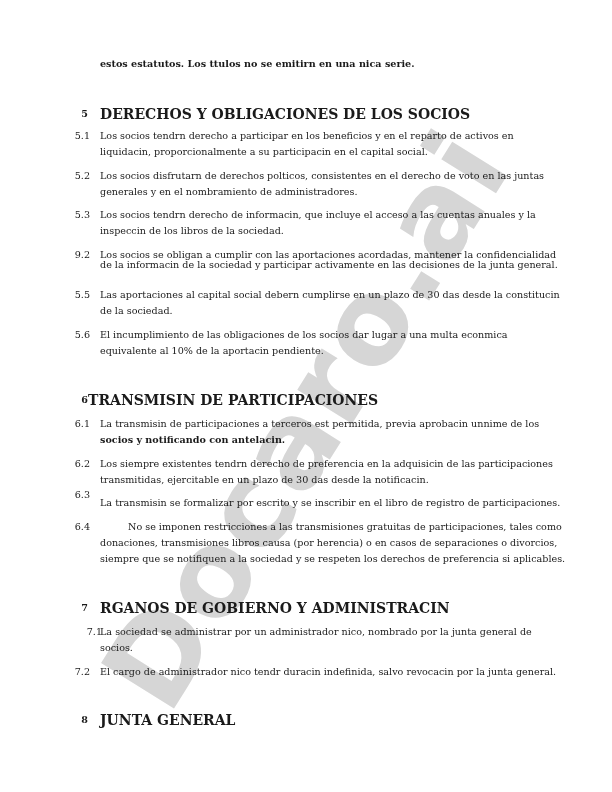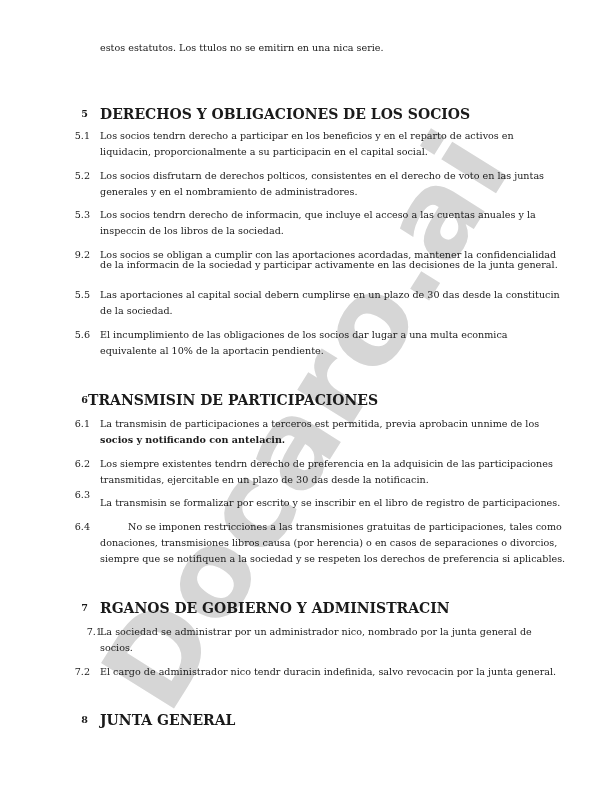--- a/index.html
+++ b/index.html
@@ -21,21 +21,21 @@
   .heading { position: absolute; font-size: 14px; line-height: 16px; font-weight: bold; white-space: nowrap; }
   .hnum { position: absolute; font-size: 9.6px; line-height: 16px; font-weight: bold; width: 30px; text-align: right; }
 </style>
 </head>
 <body>
 
 <div class="page">
   <div class="watermark">Docaro.ai</div>
 
   <div class="content">
-    <div class="line" style="left:100px; top:40px;">estos estatutos. Los ttulos no se emitirn en una nica serie.</div>
+    <div class="line" style="left:100px; top:56px;font-weight:bold;">estos estatutos. Los ttulos no se emitirn en una nica serie.</div>
 
     <div>
       <div class="hnum" style="left:58px; top:106px;">5</div>
       <div class="heading" style="left:100px; top:106px;">DERECHOS Y OBLIGACIONES DE LOS SOCIOS</div>
 
       <div>
         <div class="num" style="left:60px; top:128px;">5.1</div>
         <div class="line" style="left:100px; top:128px;">Los socios tendrn derecho a participar en los beneficios y en el reparto de activos en</div>
         <div class="line" style="left:100px; top:144px;">liquidacin, proporcionalmente a su participacin en el capital social.</div>
       </div>

